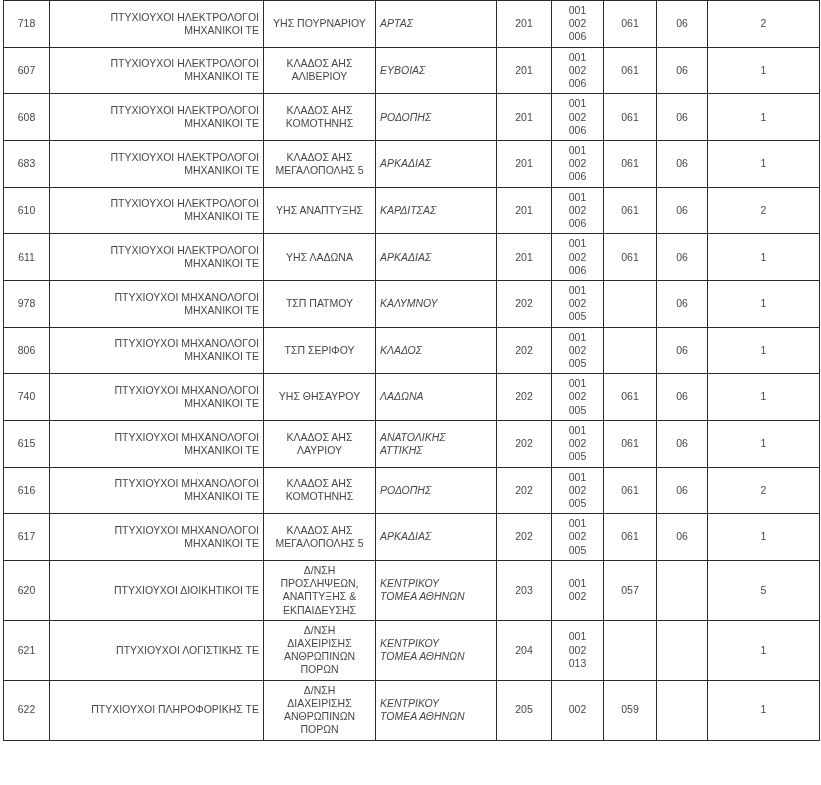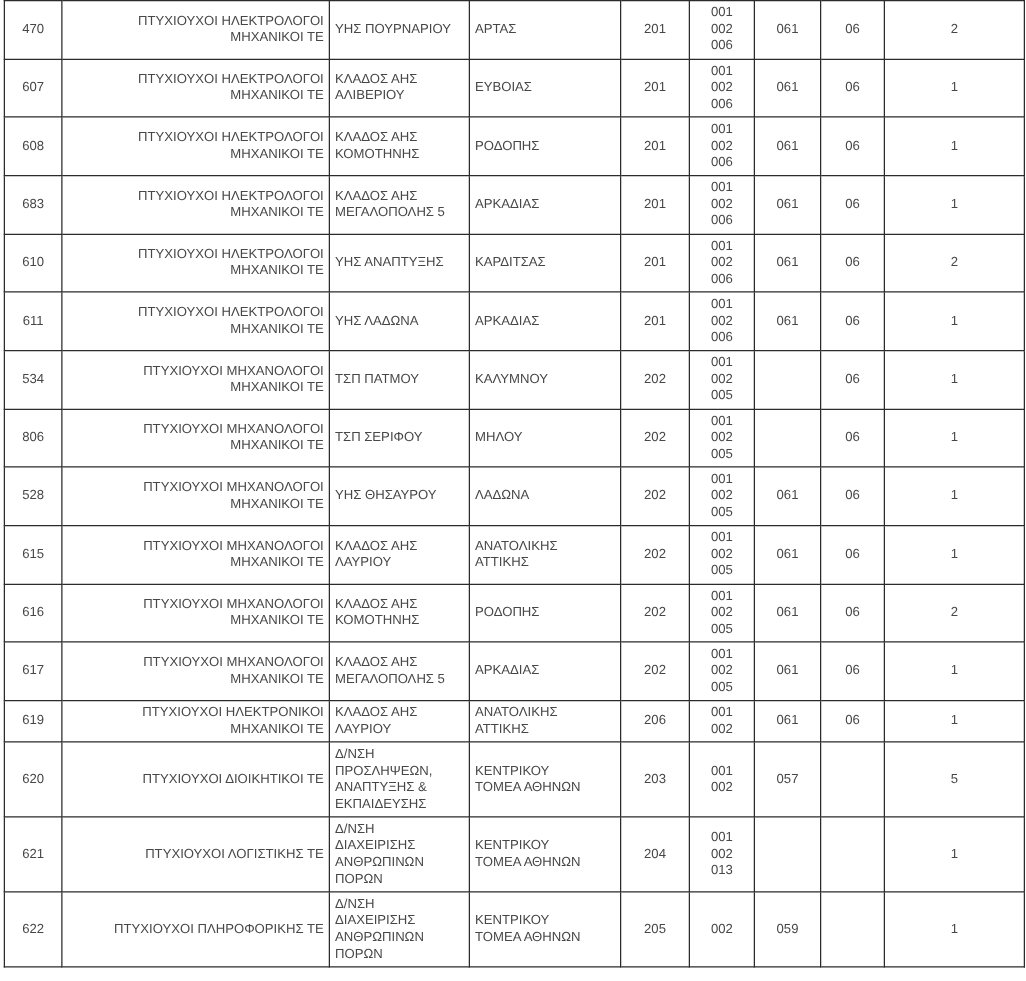--- a/index.html
+++ b/index.html
@@ -27,22 +27,22 @@
     font-size: 10.5px;
     line-height: 1.26;
     color: #474747;
     padding: 3px 4px;
     vertical-align: middle;
     overflow: hidden;
     word-wrap: break-word;
   }
   td.num     { text-align: center; }
   td.spec    { text-align: right; padding-left: 8px; white-space: pre-line; }
-  td.unit    { text-align: left; padding-left: 6px; white-space: pre-line; }
-  td.loc     { text-align: left; padding-left: 6px; white-space: pre-line; }
+  td.unit    { text-align: center; padding-left: 6px; white-space: pre-line; }
+  td.loc     { text-align: left; padding-left: 6px; white-space: pre-line; font-style: italic; }
   td.code    { text-align: center; white-space: pre-line; }
   td.cnt     { text-align: center; }
 </style>
 </head>
 <body>
 
 <div id="page">
   <table class="positions">
     <colgroup>
       <col style="width:46px">
@@ -50,21 +50,21 @@
       <col style="width:112px">
       <col style="width:121px">
       <col style="width:55px">
       <col style="width:52px">
       <col style="width:53px">
       <col style="width:51px">
       <col style="width:112px">
     </colgroup>
     <tbody id="rows-body">
         <tr>
-    <td class="num">470</td>
+    <td class="num">718</td>
     <td class="spec">ΠΤΥΧΙΟΥΧΟΙ ΗΛΕΚΤΡΟΛΟΓΟΙ
 ΜΗΧΑΝΙΚΟΙ ΤΕ</td>
     <td class="unit">ΥΗΣ ΠΟΥΡΝΑΡΙΟΥ</td>
     <td class="loc">ΑΡΤΑΣ</td>
     <td class="code">201</td>
     <td class="code">001
 002
 006</td>
     <td class="code">061</td>
     <td class="code">06</td>
@@ -137,49 +137,49 @@
     <td class="loc">ΑΡΚΑΔΙΑΣ</td>
     <td class="code">201</td>
     <td class="code">001
 002
 006</td>
     <td class="code">061</td>
     <td class="code">06</td>
     <td class="cnt">1</td>
   </tr>
         <tr>
-    <td class="num">534</td>
+    <td class="num">978</td>
     <td class="spec">ΠΤΥΧΙΟΥΧΟΙ ΜΗΧΑΝΟΛΟΓΟΙ
 ΜΗΧΑΝΙΚΟΙ ΤΕ</td>
     <td class="unit">ΤΣΠ ΠΑΤΜΟΥ</td>
     <td class="loc">ΚΑΛΥΜΝΟΥ</td>
     <td class="code">202</td>
     <td class="code">001
 002
 005</td>
     <td class="code"></td>
     <td class="code">06</td>
     <td class="cnt">1</td>
   </tr>
         <tr>
     <td class="num">806</td>
     <td class="spec">ΠΤΥΧΙΟΥΧΟΙ ΜΗΧΑΝΟΛΟΓΟΙ
 ΜΗΧΑΝΙΚΟΙ ΤΕ</td>
     <td class="unit">ΤΣΠ ΣΕΡΙΦΟΥ</td>
-    <td class="loc">ΜΗΛΟΥ</td>
-    <td class="code">202</td>
-    <td class="code">001
-002
-005</td>
-    <td class="code"></td>
-    <td class="code">06</td>
-    <td class="cnt">1</td>
-  </tr>
-        <tr>
-    <td class="num">528</td>
+    <td class="loc">ΚΛΑΔΟΣ</td>
+    <td class="code">202</td>
+    <td class="code">001
+002
+005</td>
+    <td class="code"></td>
+    <td class="code">06</td>
+    <td class="cnt">1</td>
+  </tr>
+        <tr>
+    <td class="num">740</td>
     <td class="spec">ΠΤΥΧΙΟΥΧΟΙ ΜΗΧΑΝΟΛΟΓΟΙ
 ΜΗΧΑΝΙΚΟΙ ΤΕ</td>
     <td class="unit">ΥΗΣ ΘΗΣΑΥΡΟΥ</td>
     <td class="loc">ΛΑΔΩΝΑ</td>
     <td class="code">202</td>
     <td class="code">001
 002
 005</td>
     <td class="code">061</td>
     <td class="code">06</td>
@@ -220,35 +220,20 @@
     <td class="num">617</td>
     <td class="spec">ΠΤΥΧΙΟΥΧΟΙ ΜΗΧΑΝΟΛΟΓΟΙ
 ΜΗΧΑΝΙΚΟΙ ΤΕ</td>
     <td class="unit">ΚΛΑΔΟΣ ΑΗΣ
 ΜΕΓΑΛΟΠΟΛΗΣ 5</td>
     <td class="loc">ΑΡΚΑΔΙΑΣ</td>
     <td class="code">202</td>
     <td class="code">001
 002
 005</td>
-    <td class="code">061</td>
-    <td class="code">06</td>
-    <td class="cnt">1</td>
-  </tr>
-        <tr>
-    <td class="num">619</td>
-    <td class="spec">ΠΤΥΧΙΟΥΧΟΙ ΗΛΕΚΤΡΟΝΙΚΟΙ
-ΜΗΧΑΝΙΚΟΙ ΤΕ</td>
-    <td class="unit">ΚΛΑΔΟΣ ΑΗΣ
-ΛΑΥΡΙΟΥ</td>
-    <td class="loc">ΑΝΑΤΟΛΙΚΗΣ
-ΑΤΤΙΚΗΣ</td>
-    <td class="code">206</td>
-    <td class="code">001
-002</td>
     <td class="code">061</td>
     <td class="code">06</td>
     <td class="cnt">1</td>
   </tr>
         <tr>
     <td class="num">620</td>
     <td class="spec">ΠΤΥΧΙΟΥΧΟΙ ΔΙΟΙΚΗΤΙΚΟΙ ΤΕ</td>
     <td class="unit">Δ/ΝΣΗ
 ΠΡΟΣΛΗΨΕΩΝ,
 ΑΝΑΠΤΥΞΗΣ &amp;

